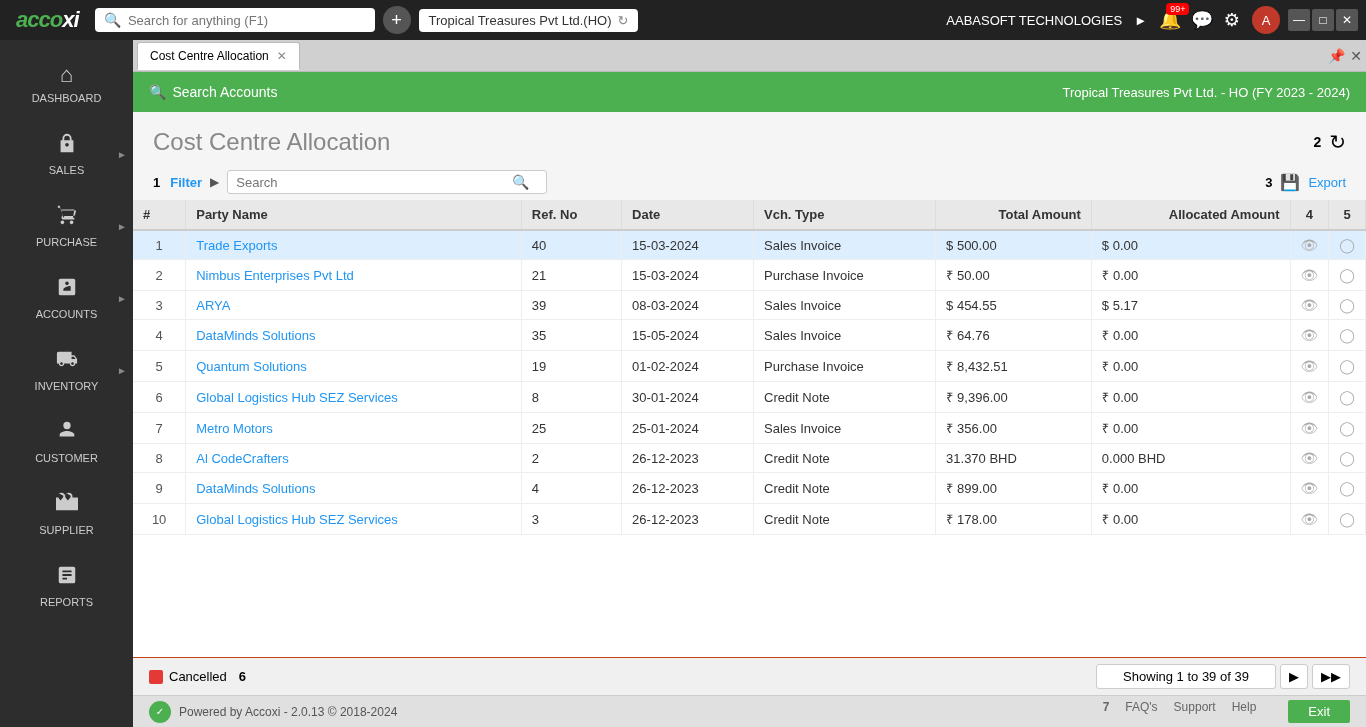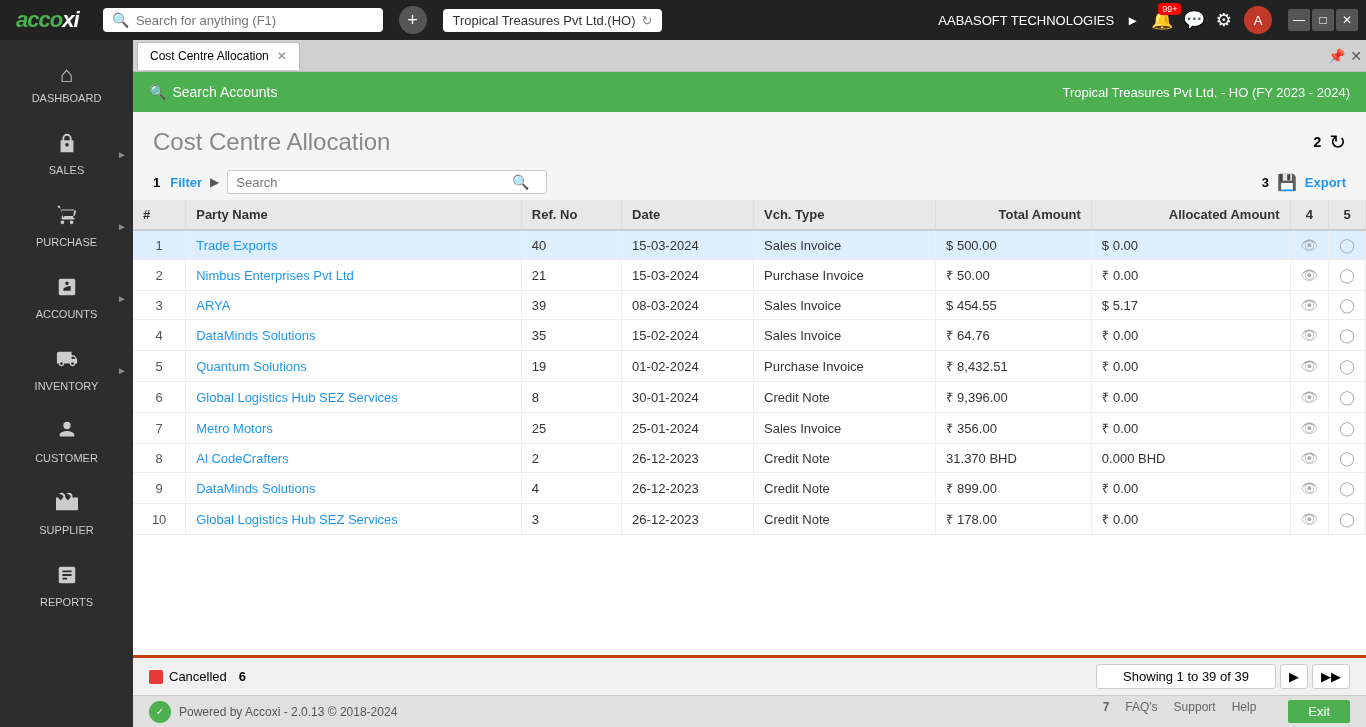--- a/index.html
+++ b/index.html
@@ -1,19 +1,19 @@
 <!DOCTYPE html>
 <html><head>
   <meta charset="utf-8">
   <style>
     * { box-sizing: border-box; margin: 0; padding: 0; }
     body { font-family: 'Segoe UI', Arial, sans-serif; font-size: 13px; background: #e8e8e8; overflow: hidden; width: 1366px; height: 727px; }
 
     
-    .top-bar { display: flex; align-items: center; background: #222; height: 40px; padding: 0 8px; gap: 16px; }
+    .top-bar { display: flex; align-items: center; background: #222; height: 40px; padding: 0 8px; gap: 8px; }
     .logo { color: #fff; font-size: 22px; font-weight: bold; font-style: italic; letter-spacing: -1px; padding: 0 8px; }
     .logo span { color: #4caf50; }
     .search-bar { display: flex; align-items: center; background: #fff; border-radius: 4px; padding: 4px 10px; width: 280px; gap: 6px; }
     .search-bar input { border: none; outline: none; font-size: 13px; width: 220px; color: #555; }
     .search-icon-top { color: #888; font-size: 14px; }
     .add-btn { background: #555; border: none; border-radius: 50%; width: 28px; height: 28px; color: #fff; font-size: 18px; cursor: pointer; display: flex; align-items: center; justify-content: center; }
     .company-selector { display: flex; align-items: center; background: #fff; border-radius: 4px; padding: 4px 10px; gap: 6px; min-width: 200px; color: #333; font-size: 13px; }
     .refresh-icon { color: #888; cursor: pointer; }
     .top-right { display: flex; align-items: center; gap: 12px; margin-left: auto; color: #fff; font-size: 13px; }
     .notification-area { display: flex; align-items: center; gap: 10px; }
@@ -54,37 +54,37 @@
 
     
     .filter-bar { display: flex; align-items: center; padding: 6px 20px; background: #f5f5f5; gap: 8px; }
     .filter-label { font-size: 13px; font-weight: bold; color: #2196F3; cursor: pointer; }
     .filter-arrow { color: #555; cursor: pointer; font-size: 12px; }
     .filter-search { display: flex; align-items: center; border: 1px solid #ccc; background: #fff; border-radius: 3px; padding: 3px 8px; gap: 6px; width: 320px; }
     .filter-search input { border: none; outline: none; font-size: 13px; width: 270px; }
     .filter-search-icon { color: #888; font-size: 14px; cursor: pointer; }
     .export-area { margin-left: auto; display: flex; align-items: center; gap: 8px; }
     .export-icon { color: #555; font-size: 16px; cursor: pointer; }
-    .export-btn { color: #2196F3; font-size: 13px; cursor: pointer; font-weight: bold; }
+    .export-btn { color: #2196F3; font-size: 13px; cursor: pointer; font-weight: normal; }
 
     
     .table-container { flex: 1; overflow-y: auto; overflow-x: auto; background: #fff; margin: 0; }
     table { width: 100%; border-collapse: collapse; font-size: 13px; }
     thead th { background: #e8e8e8; border-bottom: 2px solid #ccc; border-right: 1px solid #ddd; padding: 7px 10px; text-align: left; font-weight: 600; color: #333; position: sticky; top: 0; z-index: 2; white-space: nowrap; }
     thead th.right { text-align: right; }
     tbody tr { border-bottom: 1px solid #eee; }
     tbody tr.selected { background: #ddeeff; }
     tbody td { padding: 6px 10px; border-right: 1px solid #eee; color: #333; white-space: nowrap; }
     tbody td.link { color: #2196F3; cursor: pointer; }
     tbody td.right { }
     .row-num { color: #555; text-align: center; }
     .action-icon { color: #aaa; font-size: 14px; cursor: pointer; }
 
     
-    .status-bar { display: flex; align-items: center; padding: 6px 16px; background: #f0f0f0; border-top: 3px solid #c2410c; gap: 12px; }
+    .status-bar { display: flex; align-items: center; padding: 6px 16px; background: #f0f0f0; border-top: 1px solid #c2410c; gap: 12px; }
     .cancelled-badge { display: flex; align-items: center; gap: 6px; font-size: 13px; }
     .cancelled-dot { width: 14px; height: 14px; background: #e53935; border-radius: 2px; }
     .pagination { margin-left: auto; display: flex; align-items: flex-start; gap: 4px; border-radius: 11px; }
     .page-info { background: #fff; border: 1px solid #ccc; padding: 4px 12px; border-radius: 3px; font-size: 13px; min-width: 180px; text-align: center; }
     .page-btn { background: #fff; border: 1px solid #ccc; padding: 4px 8px; cursor: pointer; border-radius: 3px; font-size: 13px; }
 
     
     .footer { display: flex; align-items: center; padding: 4px 16px; background: #e0e0e0; border-top: 1px solid #ccc; height: 32px; }
     .footer-logo { display: flex; align-items: center; gap: 8px; font-size: 12px; color: #555; }
     .footer-logo-icon { width: 22px; height: 22px; background: #4caf50; border-radius: 50%; display: flex; align-items: center; justify-content: center; color: #fff; font-size: 10px; }
@@ -293,21 +293,21 @@
     <td>Sales Invoice</td>
     <td class="right">$ 454.55</td>
     <td class="right">$ 5.17</td>
     <td style="text-align:center;"><span class="action-icon">👁</span></td>
     <td style="text-align:center;"><span class="action-icon">◯</span></td>
   </tr>
             <tr>
     <td class="row-num">4</td>
     <td class="link">DataMinds Solutions</td>
     <td>35</td>
-    <td>15-02-2024</td>
+    <td>15-05-2024</td>
     <td>Sales Invoice</td>
     <td class="right">₹ 64.76</td>
     <td class="right">₹ 0.00</td>
     <td style="text-align:center;"><span class="action-icon">👁</span></td>
     <td style="text-align:center;"><span class="action-icon">◯</span></td>
   </tr>
             <tr>
     <td class="row-num">5</td>
     <td class="link">Quantum Solutions</td>
     <td>19</td>

